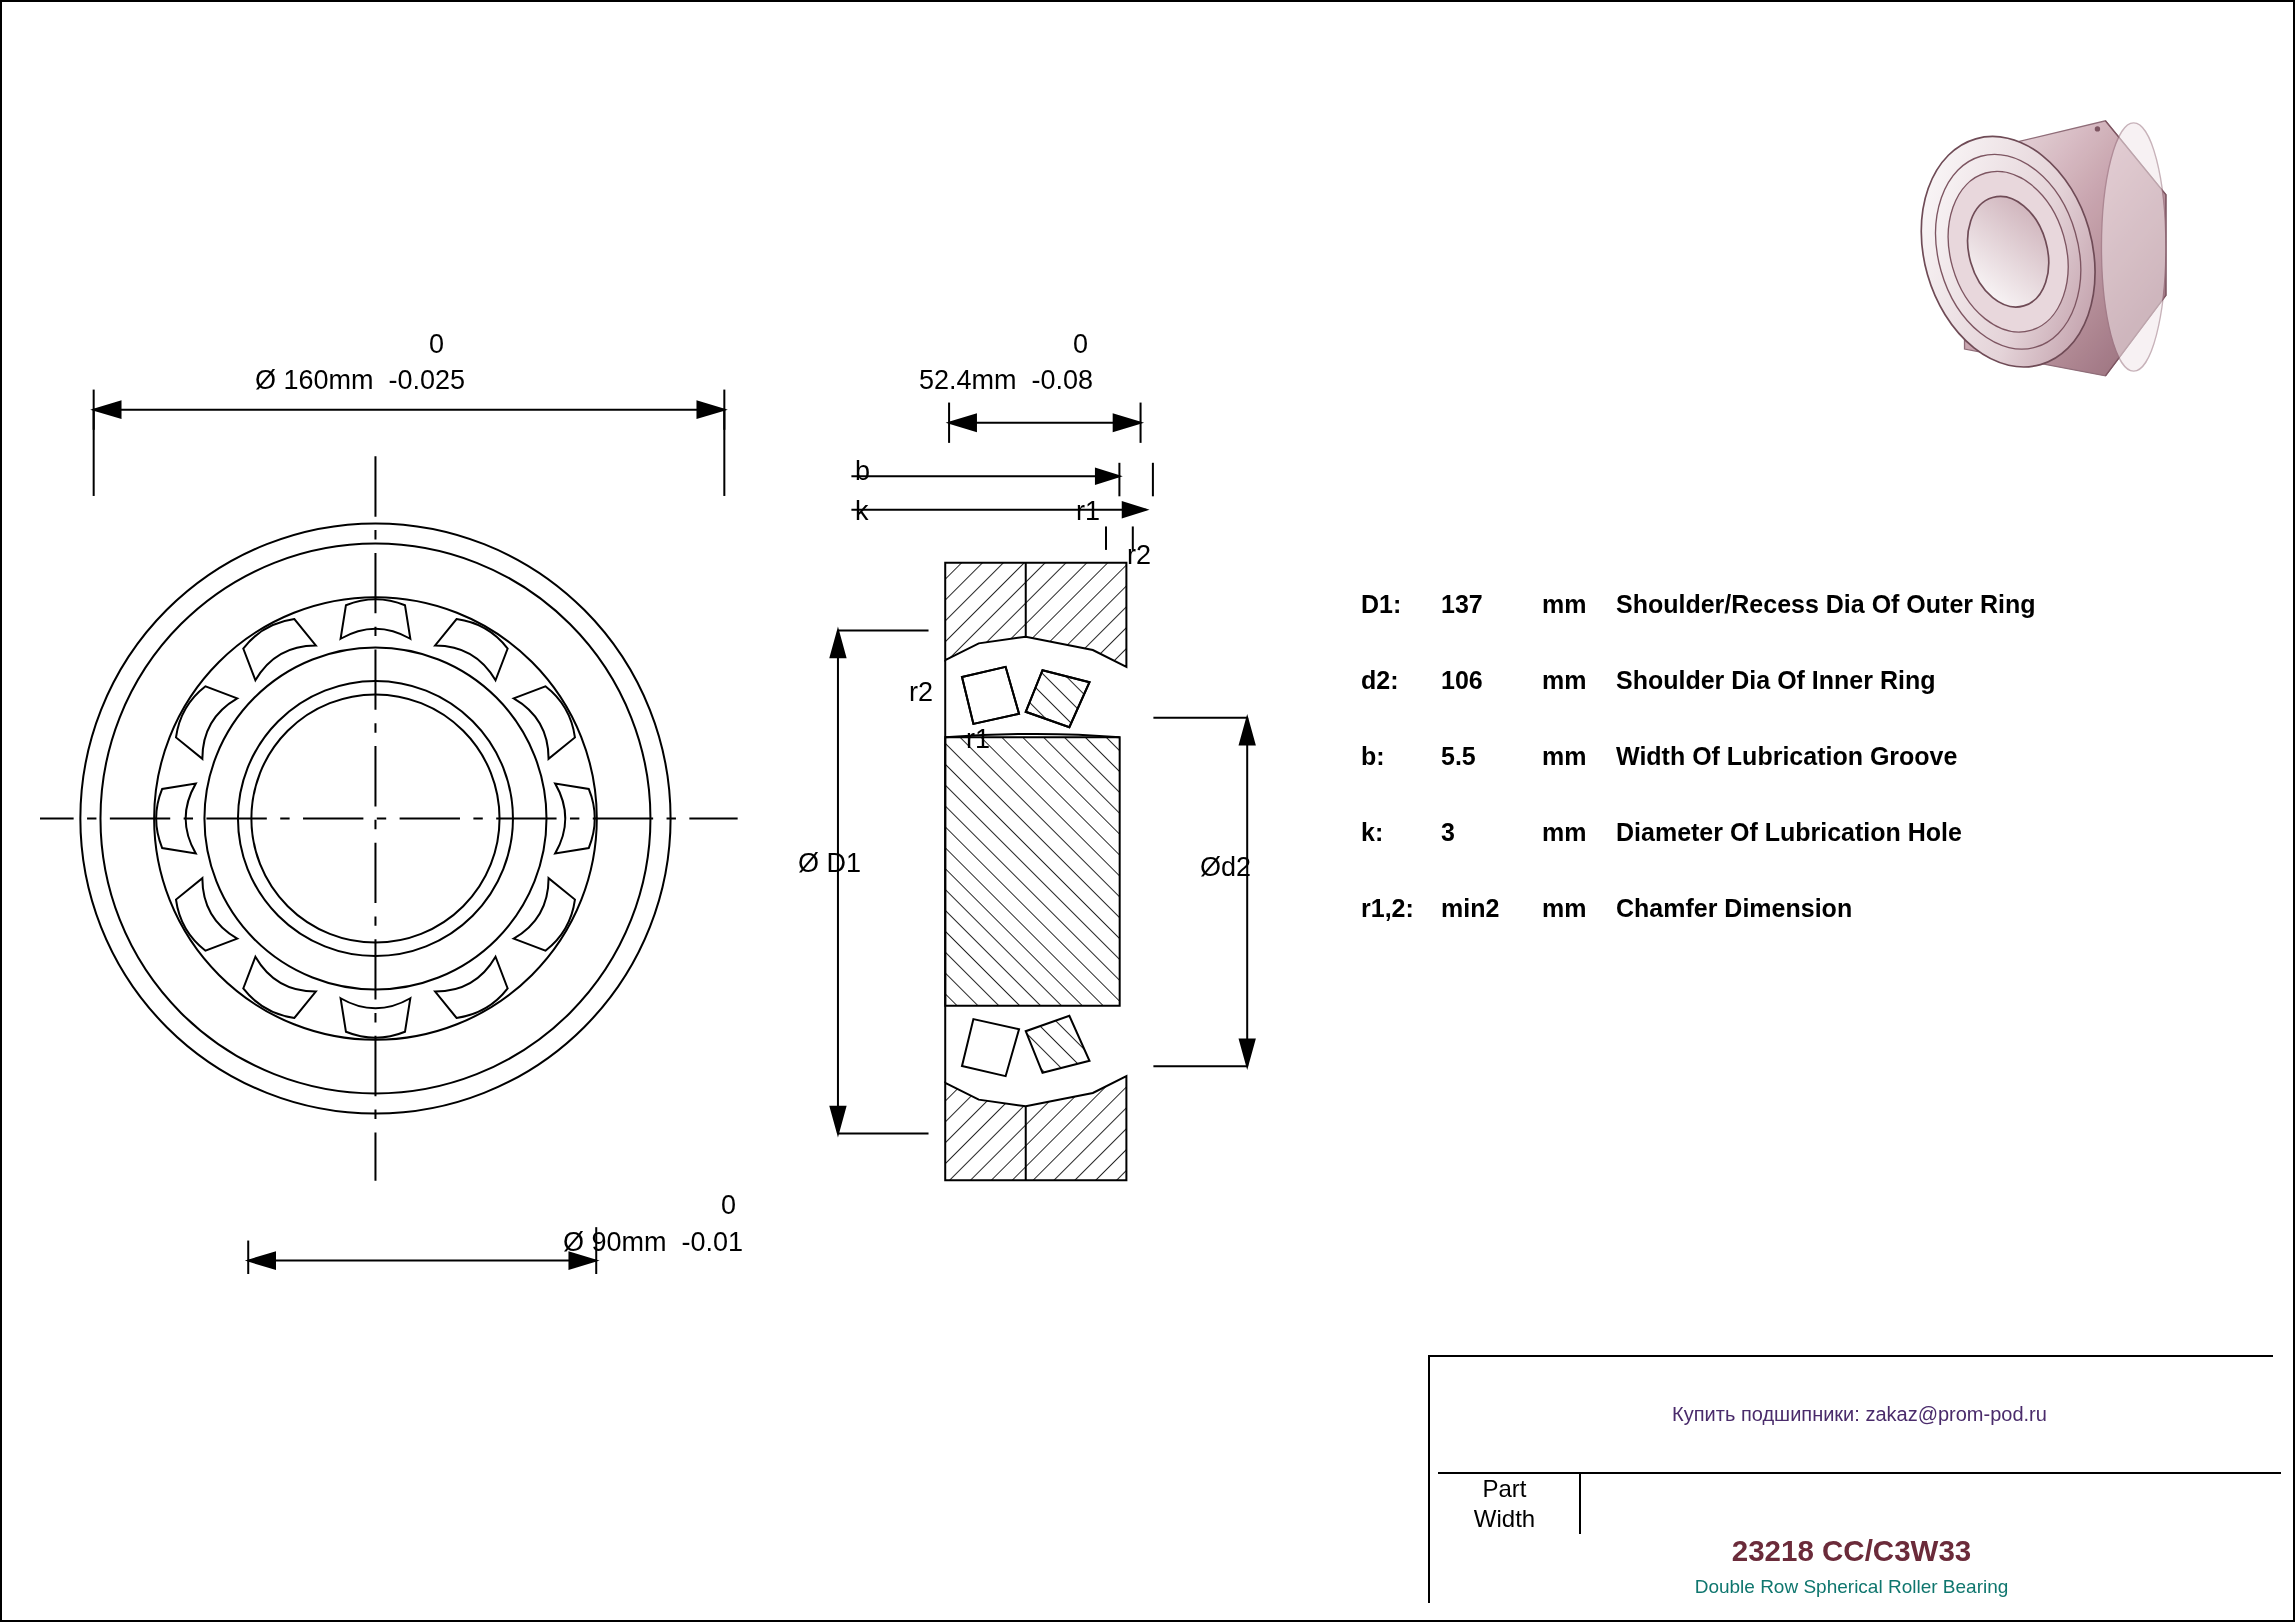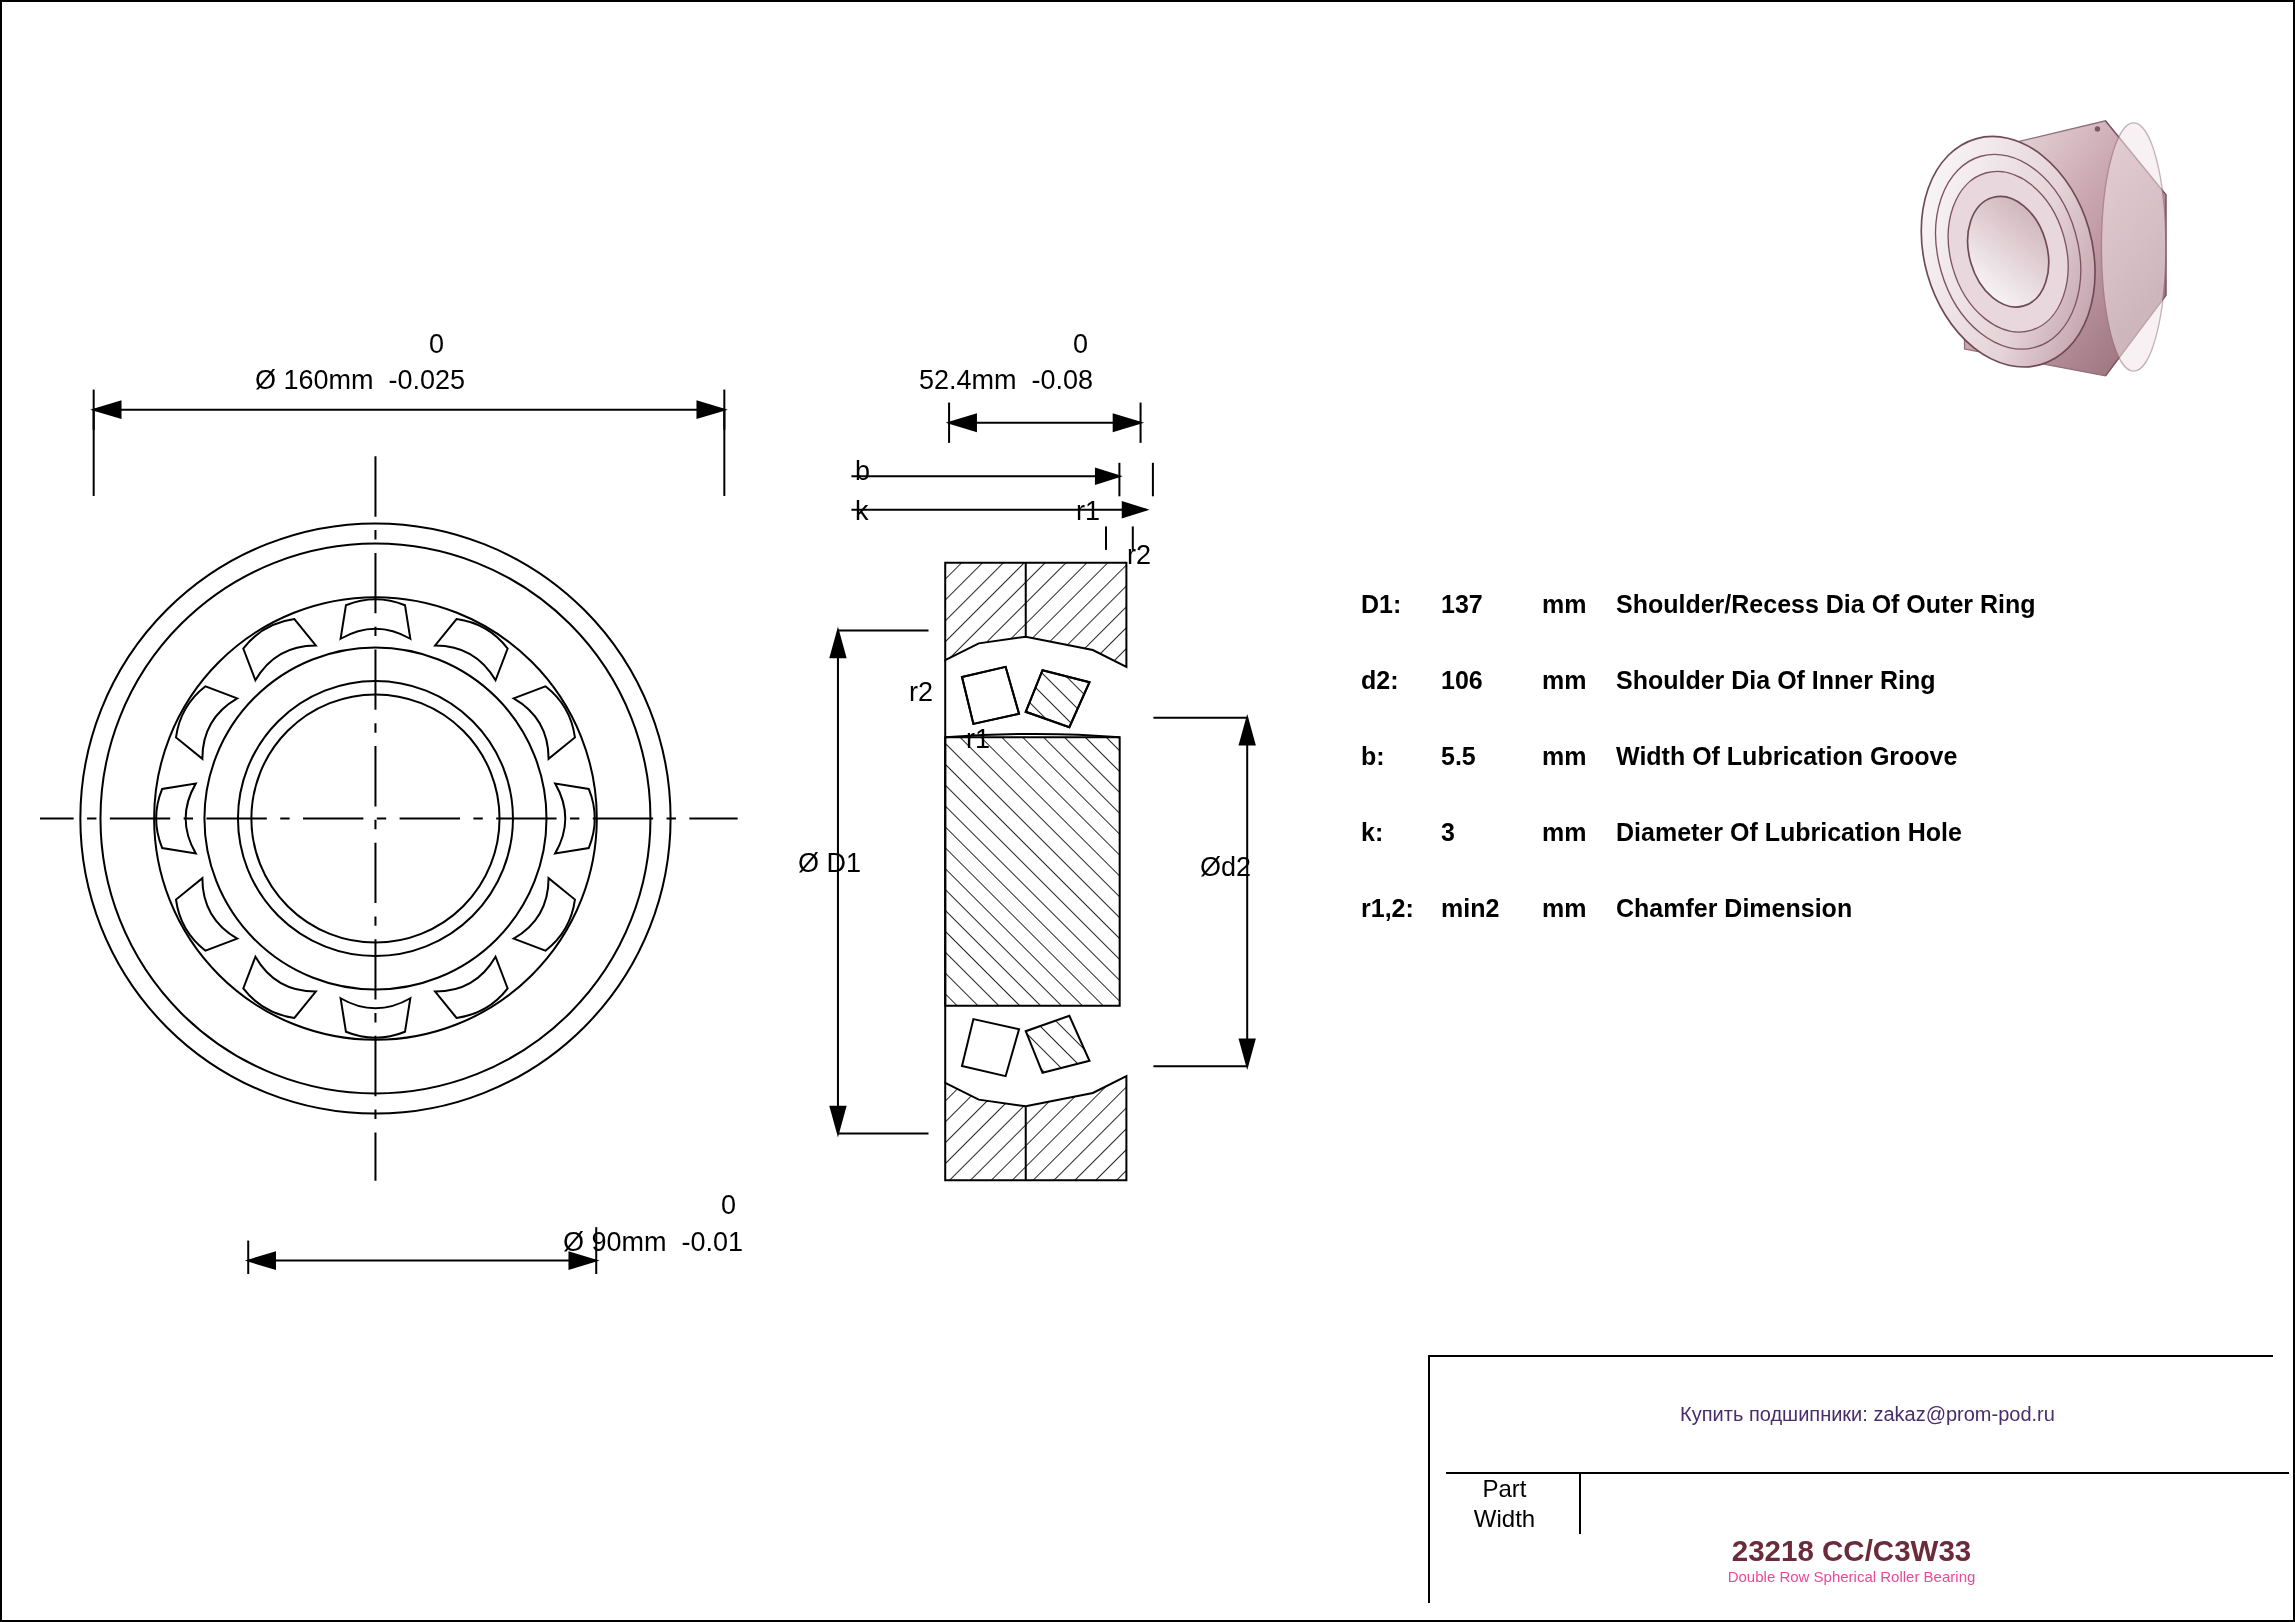--- a/index.html
+++ b/index.html
@@ -24,31 +24,31 @@
   #spec-list{position:absolute;left:1361px;top:590px;width:892px;}
   .spec-row{display:flex;align-items:flex-start;margin-bottom:47px;font-size:25px;font-weight:bold;}
   .spec-sym{width:80px;}
   .spec-val{width:101px;}
   .spec-unit{width:74px;}
   .spec-desc{flex:1;}
 
   
   #title-block{position:absolute;left:1428px;top:1355px;width:845px;height:248px;
      border-left:2px solid #000;border-top:2px solid #000;box-sizing:border-box;}
-  #tb-email{position:absolute;left:16px;top:0;width:100%;height:117px;
+  #tb-email{position:absolute;left:8px;top:0;width:100%;height:117px;
      display:flex;align-items:center;justify-content:center;
      border-bottom:2px solid #000;box-sizing:border-box;
      font-size:20px;color:#4a2b6b;}
   #tb-lower{position:absolute;left:0;top:117px;width:100%;height:131px;display:flex;flex-direction:column;}
   #tb-partlabel{width:151px;border-right:2px solid #000;box-sizing:border-box;
      display:flex;flex-direction:column;align-items:center;justify-content:center;
      font-size:24px;line-height:1.25;}
   #tb-partinfo{flex:1;display:flex;flex-direction:column;align-items:center;justify-content:flex-start;}
   #tb-partnum{font-size:29.5px;font-weight:bold;color:#6b2b3a;}
-  #tb-partdesc{font-size:15px;color:#ec4899;}
+  #tb-partdesc{font-size:19px;color:#0f766e;margin-top:8px;}
 </style>
 </head>
 <body>
 
 <div class="sheet"></div>
 
 <div class="abs" style="left:40px;top:349px;width:738px;height:939px;">
 <svg width="738" height="939" viewBox="0 0 1100 1400">
   <g fill="none" stroke="#000" stroke-width="3">
 

